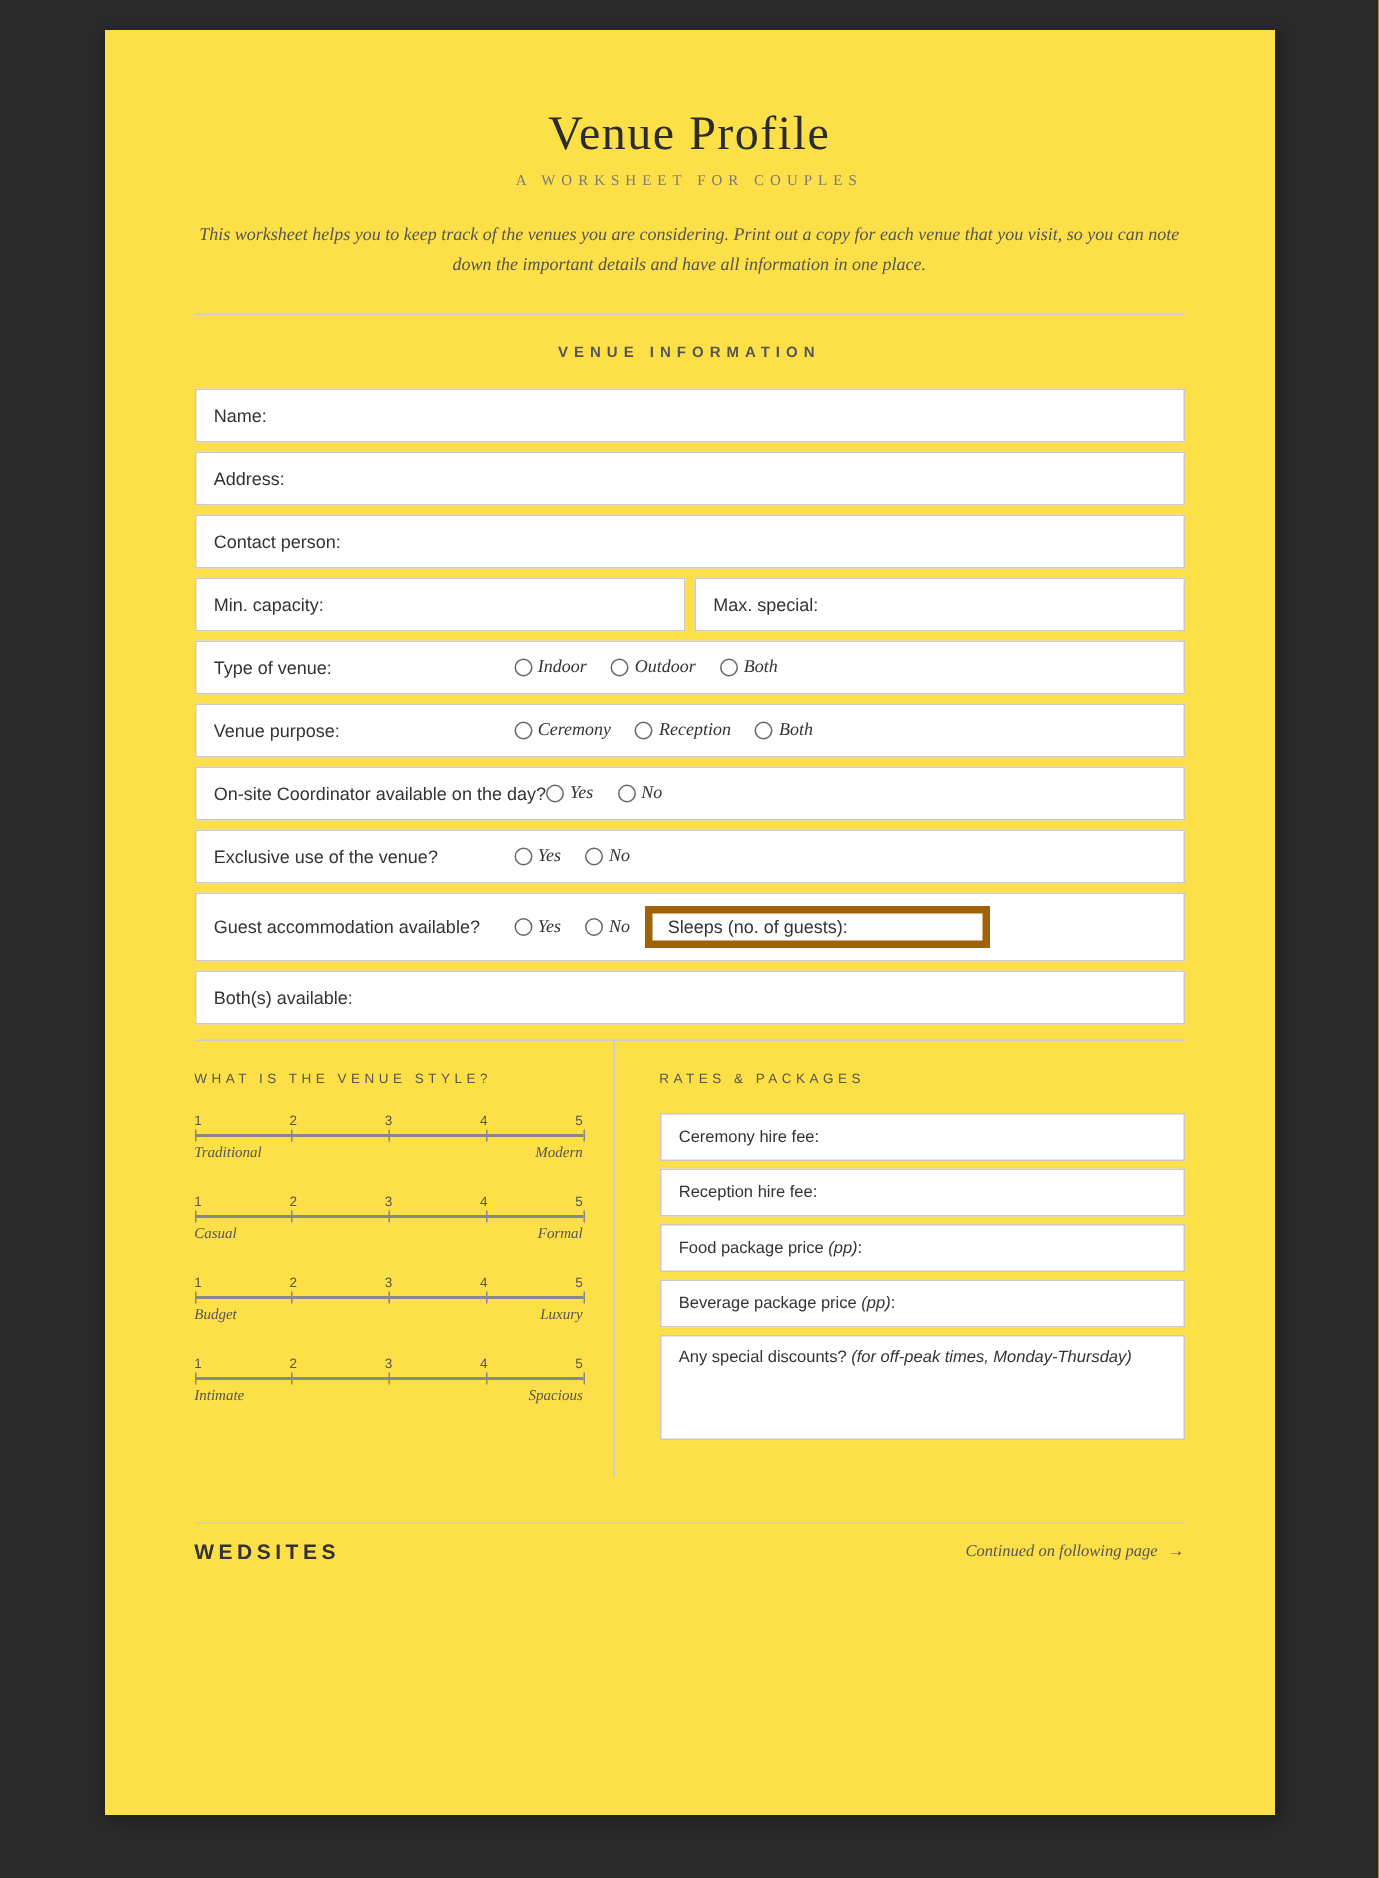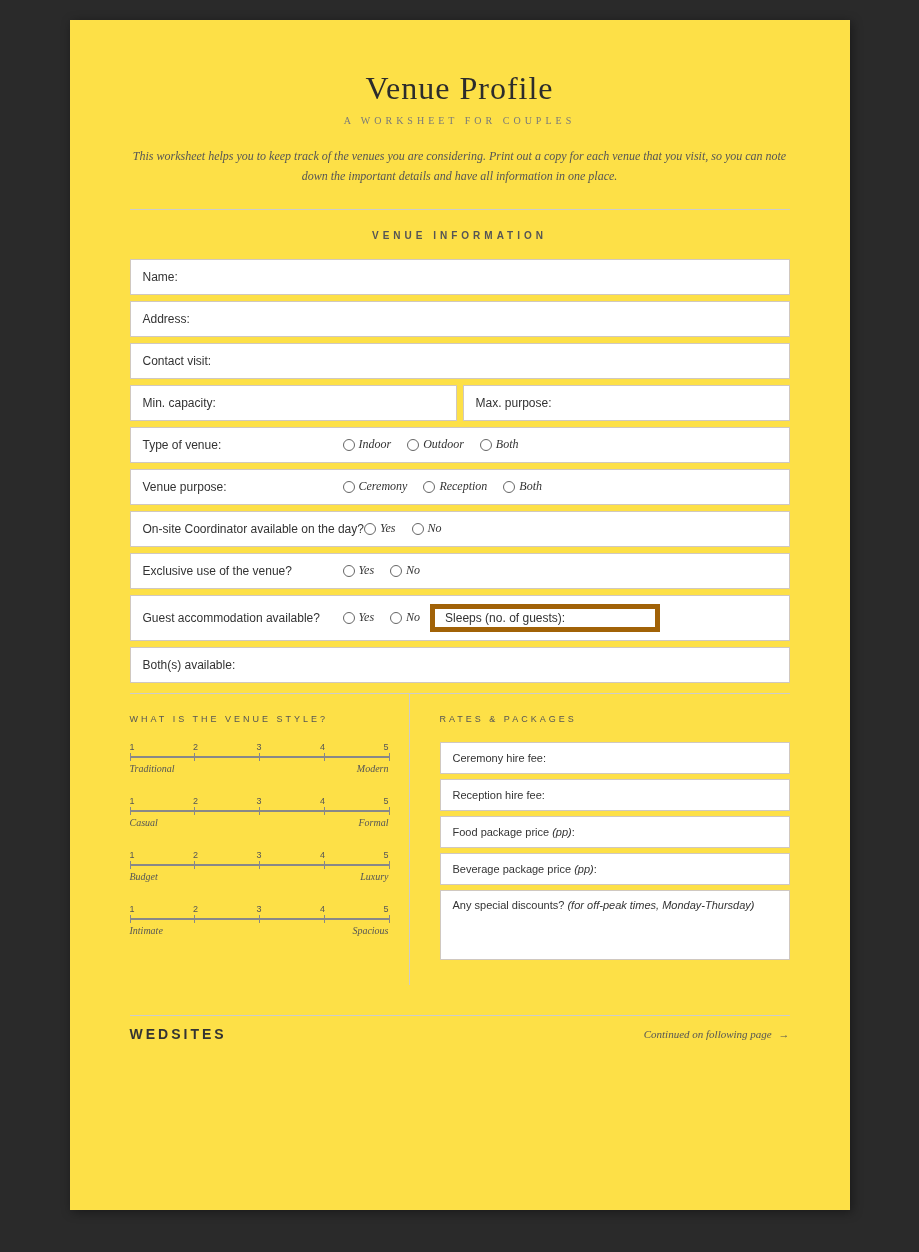--- a/index.html
+++ b/index.html
@@ -257,29 +257,29 @@
 
   <div class="form-field">
     <label>Name:</label>
   </div>
 
   <div class="form-field">
     <label>Address:</label>
   </div>
 
   <div class="form-field">
-    <label>Contact visit:</label>
+    <label>Contact person:</label>
   </div>
 
   <div class="field-row">
     <div class="form-field">
       <label>Min. capacity:</label>
     </div>
     <div class="form-field">
-      <label>Max. purpose:</label>
+      <label>Max. special:</label>
     </div>
   </div>
 
   <div class="form-field-with-options">
     <label>Type of venue:</label>
     <div class="options-group">
       <div class="option-item">
         <span class="radio-circle"></span>
         <span>Indoor</span>
       </div>

